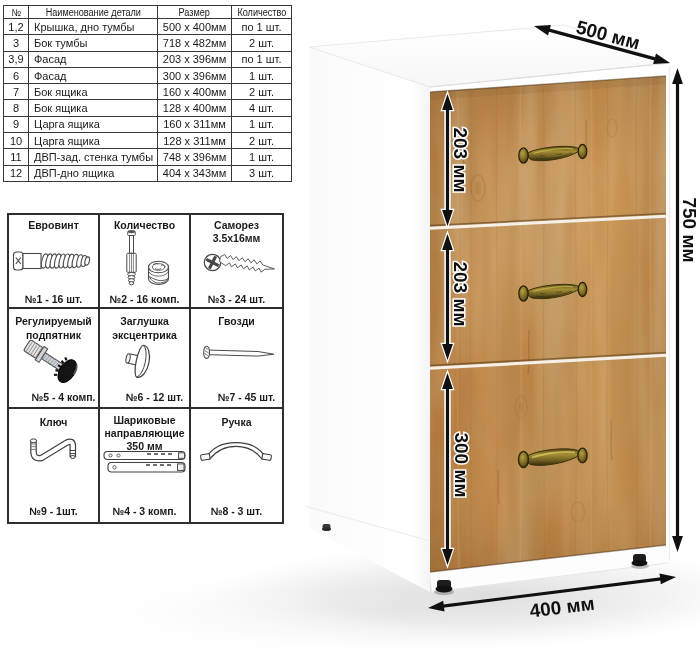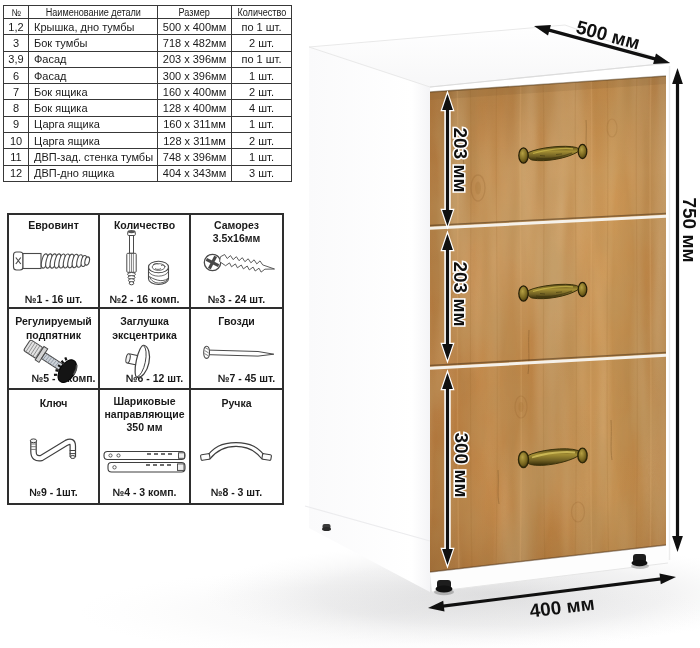--- a/index.html
+++ b/index.html
@@ -112,21 +112,21 @@
         </td>
 <td>
           <div class="t">Количество</div>
           <div class="c">№2 - 16 комп.</div>
         </td>
 <td>
           <div class="t">Саморез<br>3.5х16мм</div>
           <div class="c">№3 - 24 шт.</div>
         </td>
 </tr>
-<tr class="r2" style="height:81px">
+<tr class="r2" style="height:100px">
 <td>
           <div class="t">Регулируемый<br>подпятник</div>
           <div class="c">№5 - 4 комп.</div>
         </td>
 <td>
           <div class="t">Заглушка<br>эксцентрика</div>
           <div class="c">№6 - 12 шт.</div>
         </td>
 <td>
           <div class="t">Гвозди</div>

